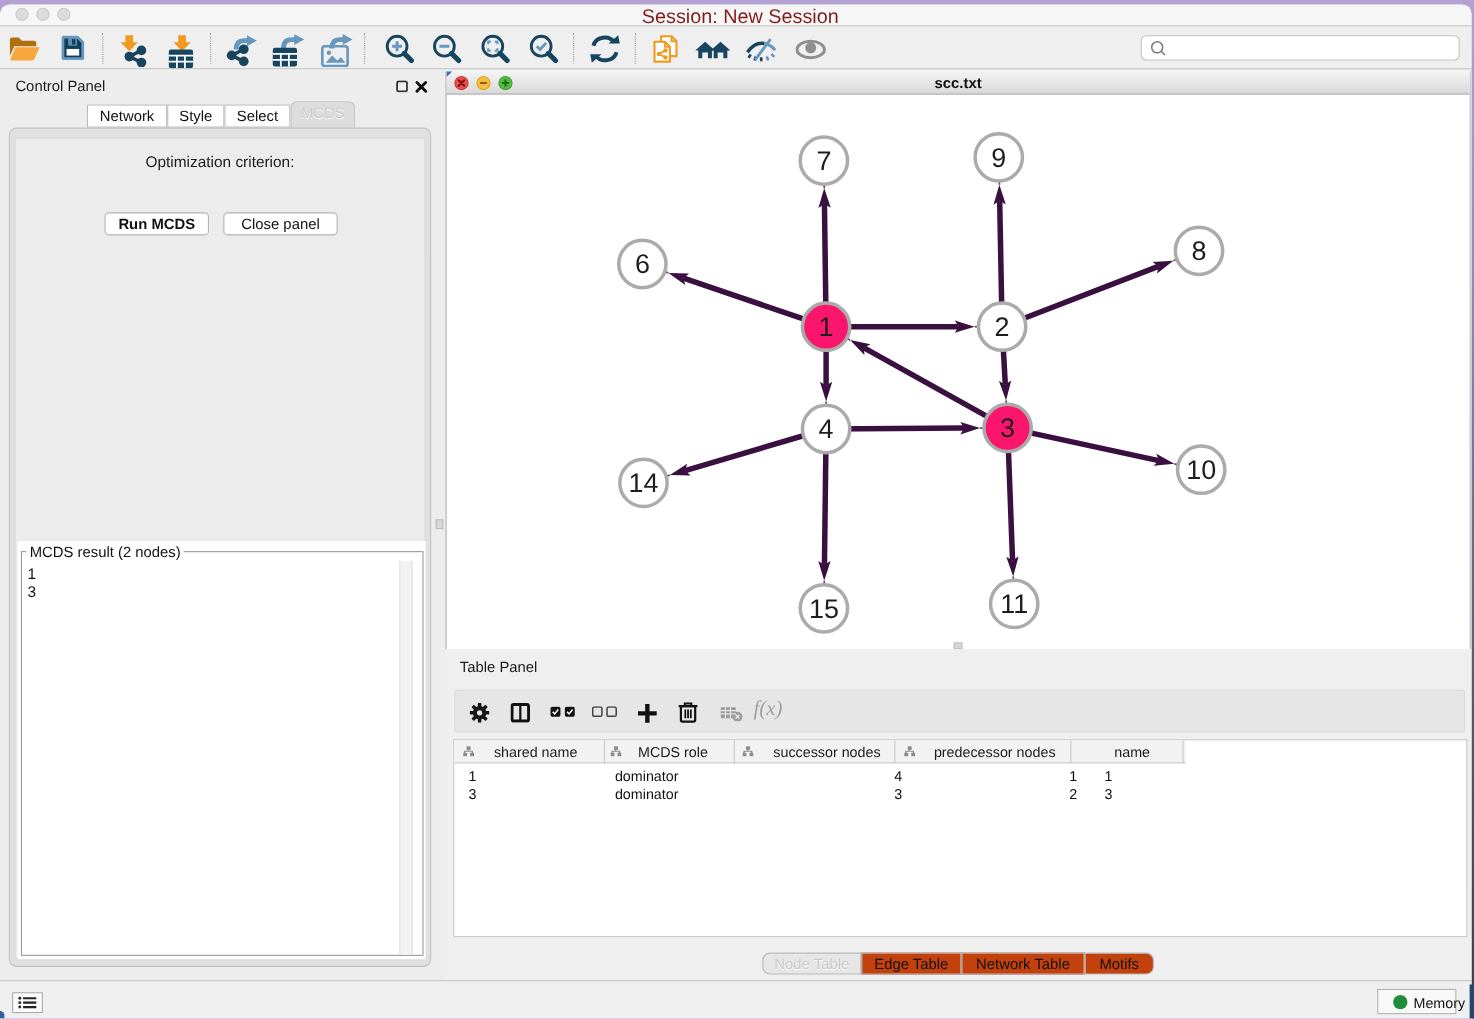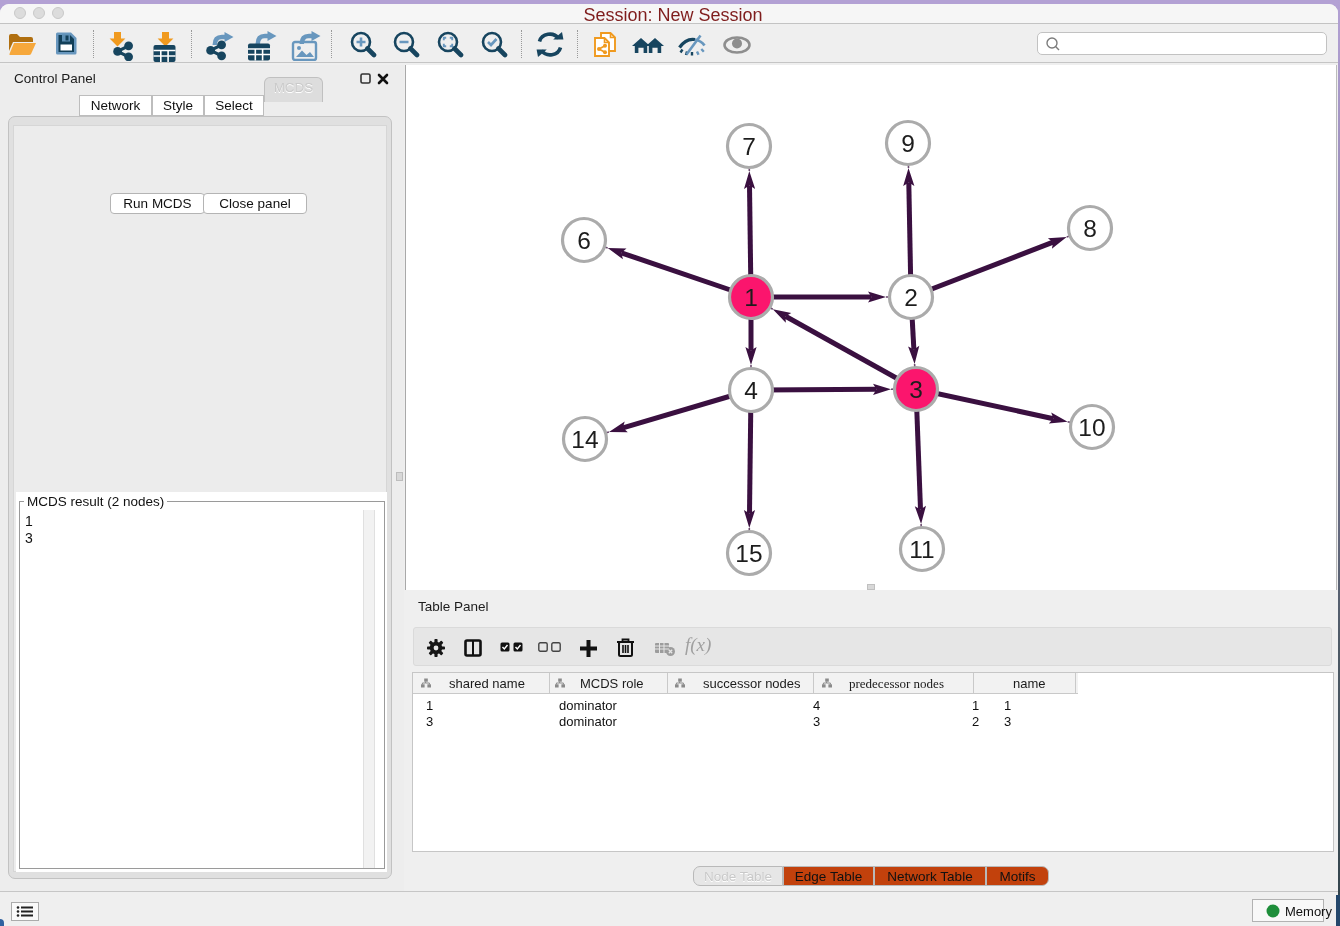--- a/index.html
+++ b/index.html
@@ -10,21 +10,21 @@
 .tl{position:absolute;top:3px;width:12px;height:12px;border-radius:50%;background:#dcdcdc;border:1px solid #c8c8c8;}
 #wtitle{position:absolute;top:1px;left:4px;width:100%;text-align:center;font-size:18px;color:#7f1d1d;}
 #toolbar{position:absolute;left:0;top:21px;width:100%;height:38px;background:#efefef;border-bottom:1px solid #c5c5c5;}
 .tbi{position:absolute;top:6px;}
 .vsep{position:absolute;top:5px;height:28px;width:0;border-left:1px dotted #9a9a9a;}
 #search{position:absolute;left:1037px;top:7px;width:290px;height:23px;background:#fff;border:1px solid #c2c2c2;border-radius:5px;}
 
 #cpanel{position:absolute;left:0;top:61px;width:404px;height:826px;background:#ededed;}
 #cptitle{position:absolute;left:14px;top:6px;font-size:13.5px;color:#1c1c1c;}
 .tab{position:absolute;top:30px;height:21px;background:#fff;border:1px solid #bdbdbd;font-size:13.5px;color:#111;text-align:center;line-height:20px;}
-#tabMCDS{background:#dddddd;border:1px solid #c0c0c0;border-bottom:none;border-radius:6px 6px 0 0;color:#cacaca;text-shadow:0 1px 0 #fff;height:25px;top:12px;}
+#tabMCDS{background:#dddddd;border:1px solid #c0c0c0;border-bottom:none;border-radius:6px 6px 0 0;color:#cacaca;text-shadow:0 1px 0 #fff;height:25px;top:27px;}
 #cpbox{position:absolute;left:8px;top:51px;width:384px;height:763px;background:#e0e0e0;border:1px solid #c2c2c2;border-radius:7px;}
 #cpinner{position:absolute;left:4px;top:8px;width:374px;height:747px;background:#ececec;border:1px solid #d6d6d6;}
 #optlabel{position:absolute;left:0;top:13px;width:100%;text-align:center;font-size:14px;color:#1a1a1a;}
 #combo{position:absolute;left:30px;top:35px;width:311px;height:20px;background:#fff;border:1px solid #ababab;border-radius:4px;font-size:13.5px;color:#111;line-height:18px;padding-left:12px;}
 .btn{position:absolute;top:67px;height:21px;background:#fff;border:1px solid #b4b4b4;border-radius:4px;font-size:13.5px;color:#111;text-align:center;line-height:19px;}
 #results{position:absolute;left:2px;top:366px;width:371px;height:380px;background:#fff;}
 #grpbox{position:absolute;left:3px;top:9px;width:366px;height:368px;border:1px solid #9a9a9a;}
 #grplabel{position:absolute;left:4px;top:-8px;background:#fff;padding:0 3px;font-size:13.5px;color:#111;}
 #resscroll{position:absolute;right:9px;top:8px;width:12px;height:358px;background:#f2f2f2;border-left:1px solid #e0e0e0;border-right:1px solid #e0e0e0;}
 #restext{position:absolute;left:5px;top:11px;font-size:14px;color:#111;line-height:16.5px;}
@@ -225,36 +225,56 @@
       </svg>
     <svg class="abs" style="left:377px;top:8px" width="12" height="12" viewBox="0 0 12 12">
         <path d="M2 2 L10 10 M10 2 L2 10" stroke="#111" stroke-width="2.6" stroke-linecap="round"></path>
       </svg>
     <div class="tab" style="left:79px;width:73px;">Network</div>
     <div class="tab" style="left:152px;width:52px;">Style</div>
     <div class="tab" style="left:204px;width:60px;">Select</div>
     <div class="tab" id="tabMCDS" style="left:264px;width:59px;">MCDS</div>
     <div id="cpbox">
       <div id="cpinner">
-        <div class="btn" style="left:96px;width:95px;">Run MCDS</div>
+        <div id="optlabel">Optimization criterion:</div>
+        <div class="btn" style="left:81px;width:95px;font-weight:bold;">Run MCDS</div>
         <div class="btn" style="left:189px;width:104px;">Close panel</div>
         <div id="results">
           <div id="grpbox">
               <div id="grplabel">MCDS result (2 nodes)</div>
               <div id="resscroll"></div>
               <div id="restext">1<br>3</div>
             </div>
         </div>
       </div>
     </div>
 
     <div class="abs" style="left:396px;top:407px;width:7px;height:9px;background:#d8d8d8;border:1px solid #bdbdbd;"></div>
   </div>
 
   <div id="netwin">
+    <div id="nettitle">
+      <div id="corner-blue"></div>
+      <div class="mtl" style="left:7px;background:#e9504e;border:1px solid #ce3a38;">
+          <svg width="11" height="11" viewBox="0 0 11 11" style="position:absolute;left:0;top:0">
+            <path d="M3 3 L8 8 M8 3 L3 8" stroke="#7e1210" stroke-width="1.8" stroke-linecap="round"></path>
+          </svg>
+        </div>
+      <div class="mtl" style="left:27px;background:#f6bd3c;border:1px solid #dda42c;">
+          <svg width="11" height="11" viewBox="0 0 11 11" style="position:absolute;left:0;top:0">
+            <line x1="2.4" y1="5.5" x2="8.6" y2="5.5" stroke="#8a5d0c" stroke-width="1.8"></line>
+          </svg>
+        </div>
+      <div class="mtl" style="left:47px;background:#57ba47;border:1px solid #43a236;">
+          <svg width="11" height="11" viewBox="0 0 11 11" style="position:absolute;left:0;top:0">
+            <path d="M5.5 2.2 L5.5 8.8 M2.2 5.5 L8.8 5.5" stroke="#1c6e12" stroke-width="1.8"></path>
+          </svg>
+        </div>
+      <div id="netname">scc.txt</div>
+    </div>
     <svg width="930" height="503" viewBox="406 87 930 503" style="position:absolute;left:0;top:22px" font-family="Liberation Sans, sans-serif">
 <line x1="751.0" y1="297.0" x2="749.5" y2="185.5" stroke="#3a1040" stroke-width="5"></line>
 <polygon points="749.3,171.0 755.2,188.9 749.5,185.5 744.0,189.1" fill="#3a1040"></polygon>
 <line x1="749.3" y1="171.0" x2="749.3" y2="168.0" stroke="#3a1040" stroke-width="1.6" opacity="0.75"></line>
 <line x1="751.0" y1="297.0" x2="621.4" y2="252.8" stroke="#3a1040" stroke-width="5"></line>
 <polygon points="607.7,248.1 626.5,248.6 621.4,252.8 622.9,259.2" fill="#3a1040"></polygon>
 <line x1="607.7" y1="248.1" x2="604.8" y2="247.1" stroke="#3a1040" stroke-width="1.6" opacity="0.75"></line>
 <line x1="751.0" y1="297.0" x2="871.5" y2="297.0" stroke="#3a1040" stroke-width="5"></line>
 <polygon points="886.0,297.0 868.0,302.6 871.5,297.0 868.0,291.4" fill="#3a1040"></polygon>
 <line x1="886.0" y1="297.0" x2="889.0" y2="297.0" stroke="#3a1040" stroke-width="1.6" opacity="0.75"></line>
@@ -420,21 +440,21 @@
           </svg>
 <div class="thtext" style="left:290px;">successor nodes</div>
 <svg style="position:absolute;left:409px;top:5px" width="10" height="10" viewBox="0 0 10 10">
             <g fill="#8a8a8a">
               <rect x="3.2" y="0.5" width="3.6" height="3.2"></rect>
               <rect x="0" y="6.3" width="3.6" height="3.2"></rect>
               <rect x="6.4" y="6.3" width="3.6" height="3.2"></rect>
               <path d="M4.6 3.5 L4.6 5 L1.4 5 L1.4 6.5 M4.6 5 L8.4 5 L8.4 6.5" fill="none" stroke="#8a8a8a" stroke-width="1"></path>
             </g>
           </svg>
-<div class="thtext" style="left:436px;font-family:Liberation Serif, serif;">predecessor nodes</div>
+<div class="thtext" style="left:436px;">predecessor nodes</div>
 <div class="thtext" style="left:600px;">name</div>
         </div>
       <div class="trow" style="left:13px;top:25px;">1</div>
       <div class="trow" style="left:146px;top:25px;">dominator</div>
       <div class="trow" style="left:400px;top:25px;width:7px;">4</div>
       <div class="trow" style="left:559px;top:25px;width:7px;">1</div>
       <div class="trow" style="left:591px;top:25px;">1</div>
       <div class="trow" style="left:13px;top:41px;">3</div>
       <div class="trow" style="left:146px;top:41px;">dominator</div>
       <div class="trow" style="left:400px;top:41px;width:7px;">3</div>

